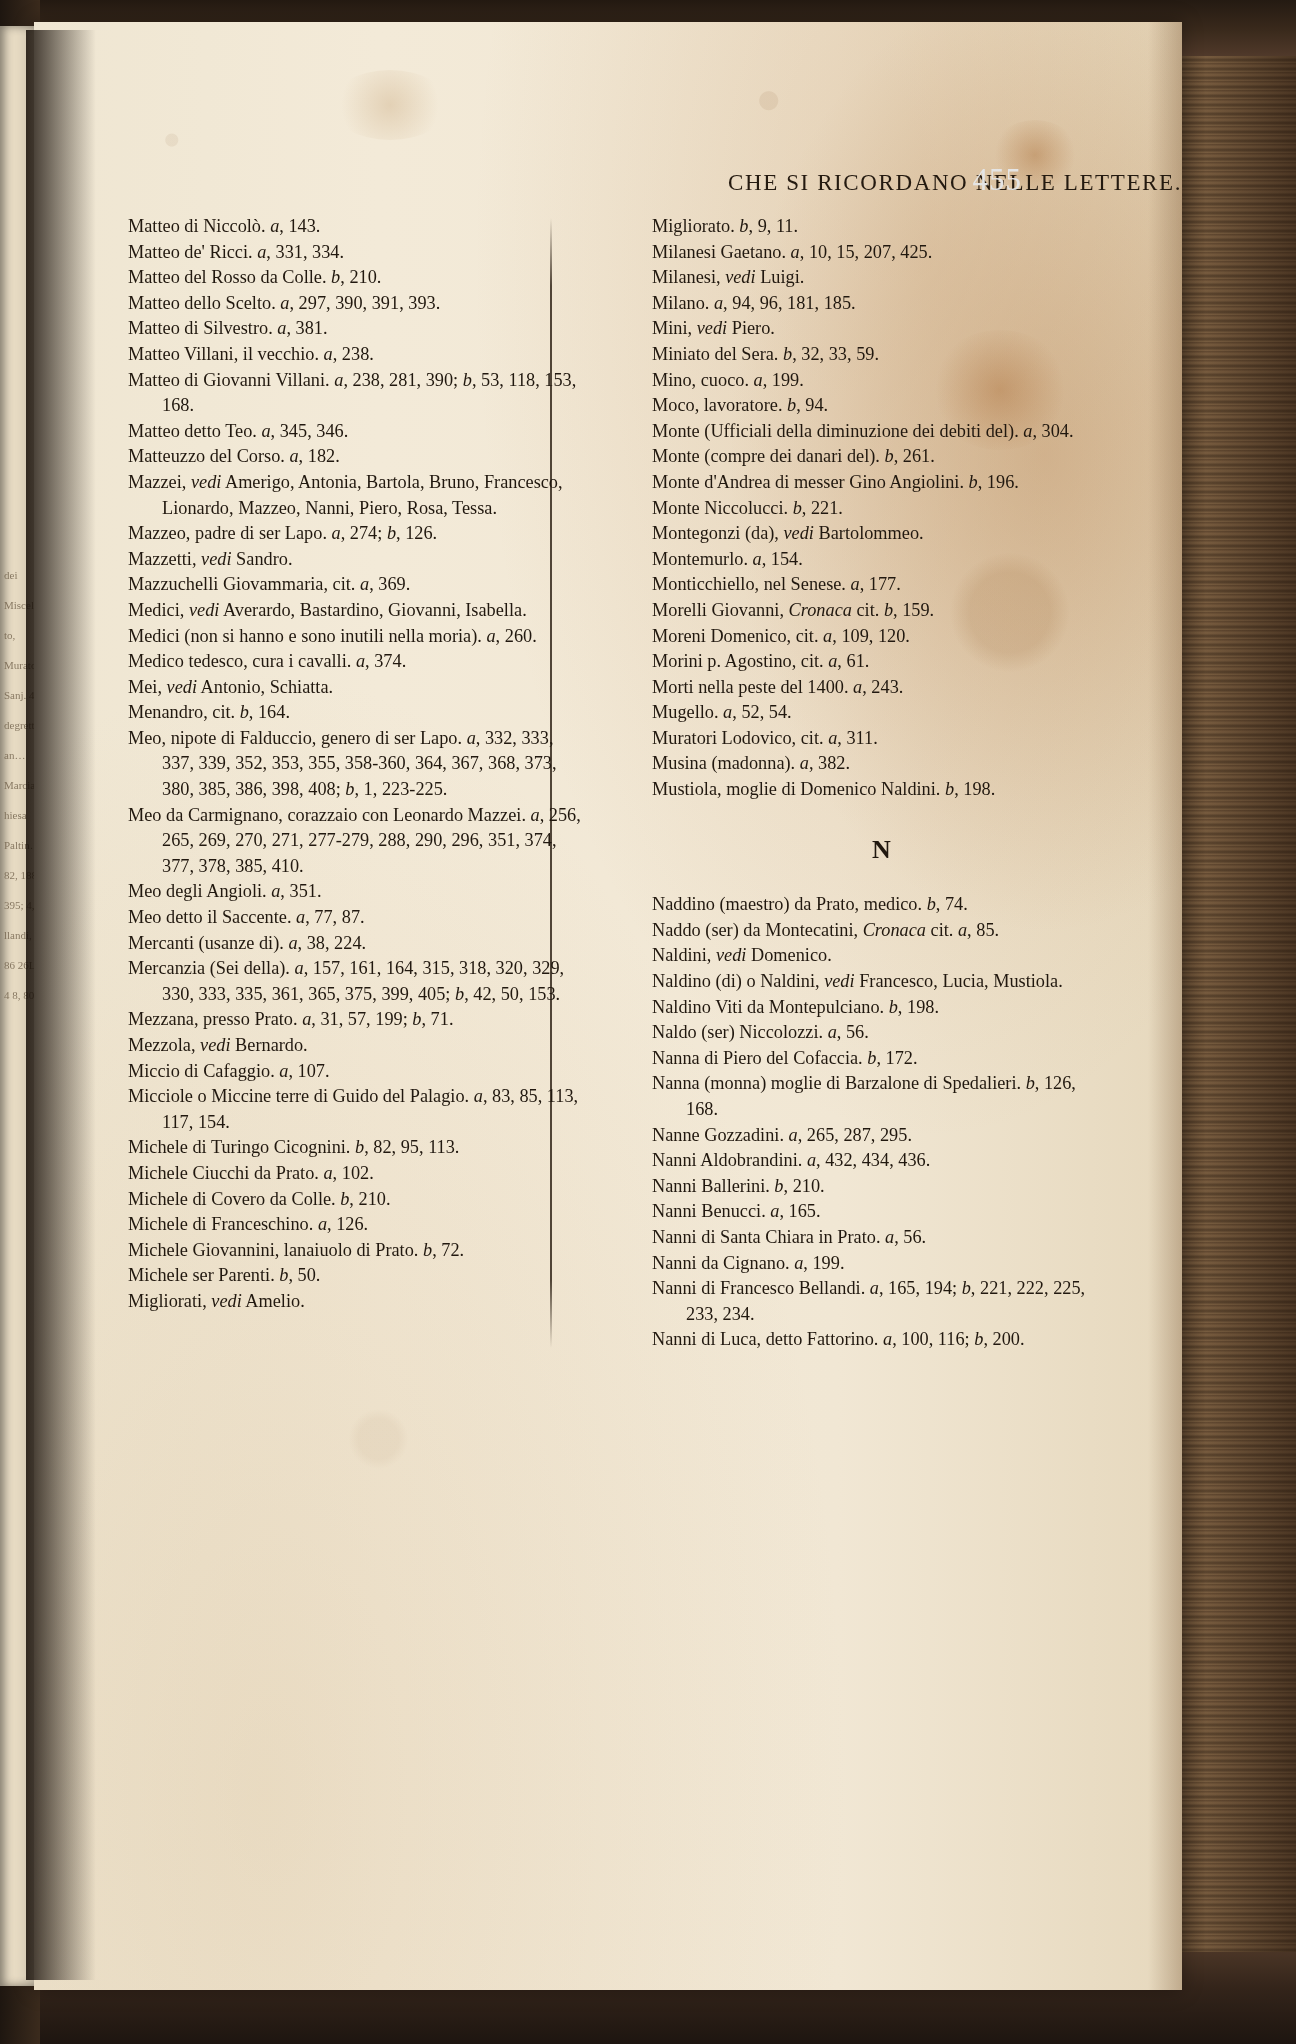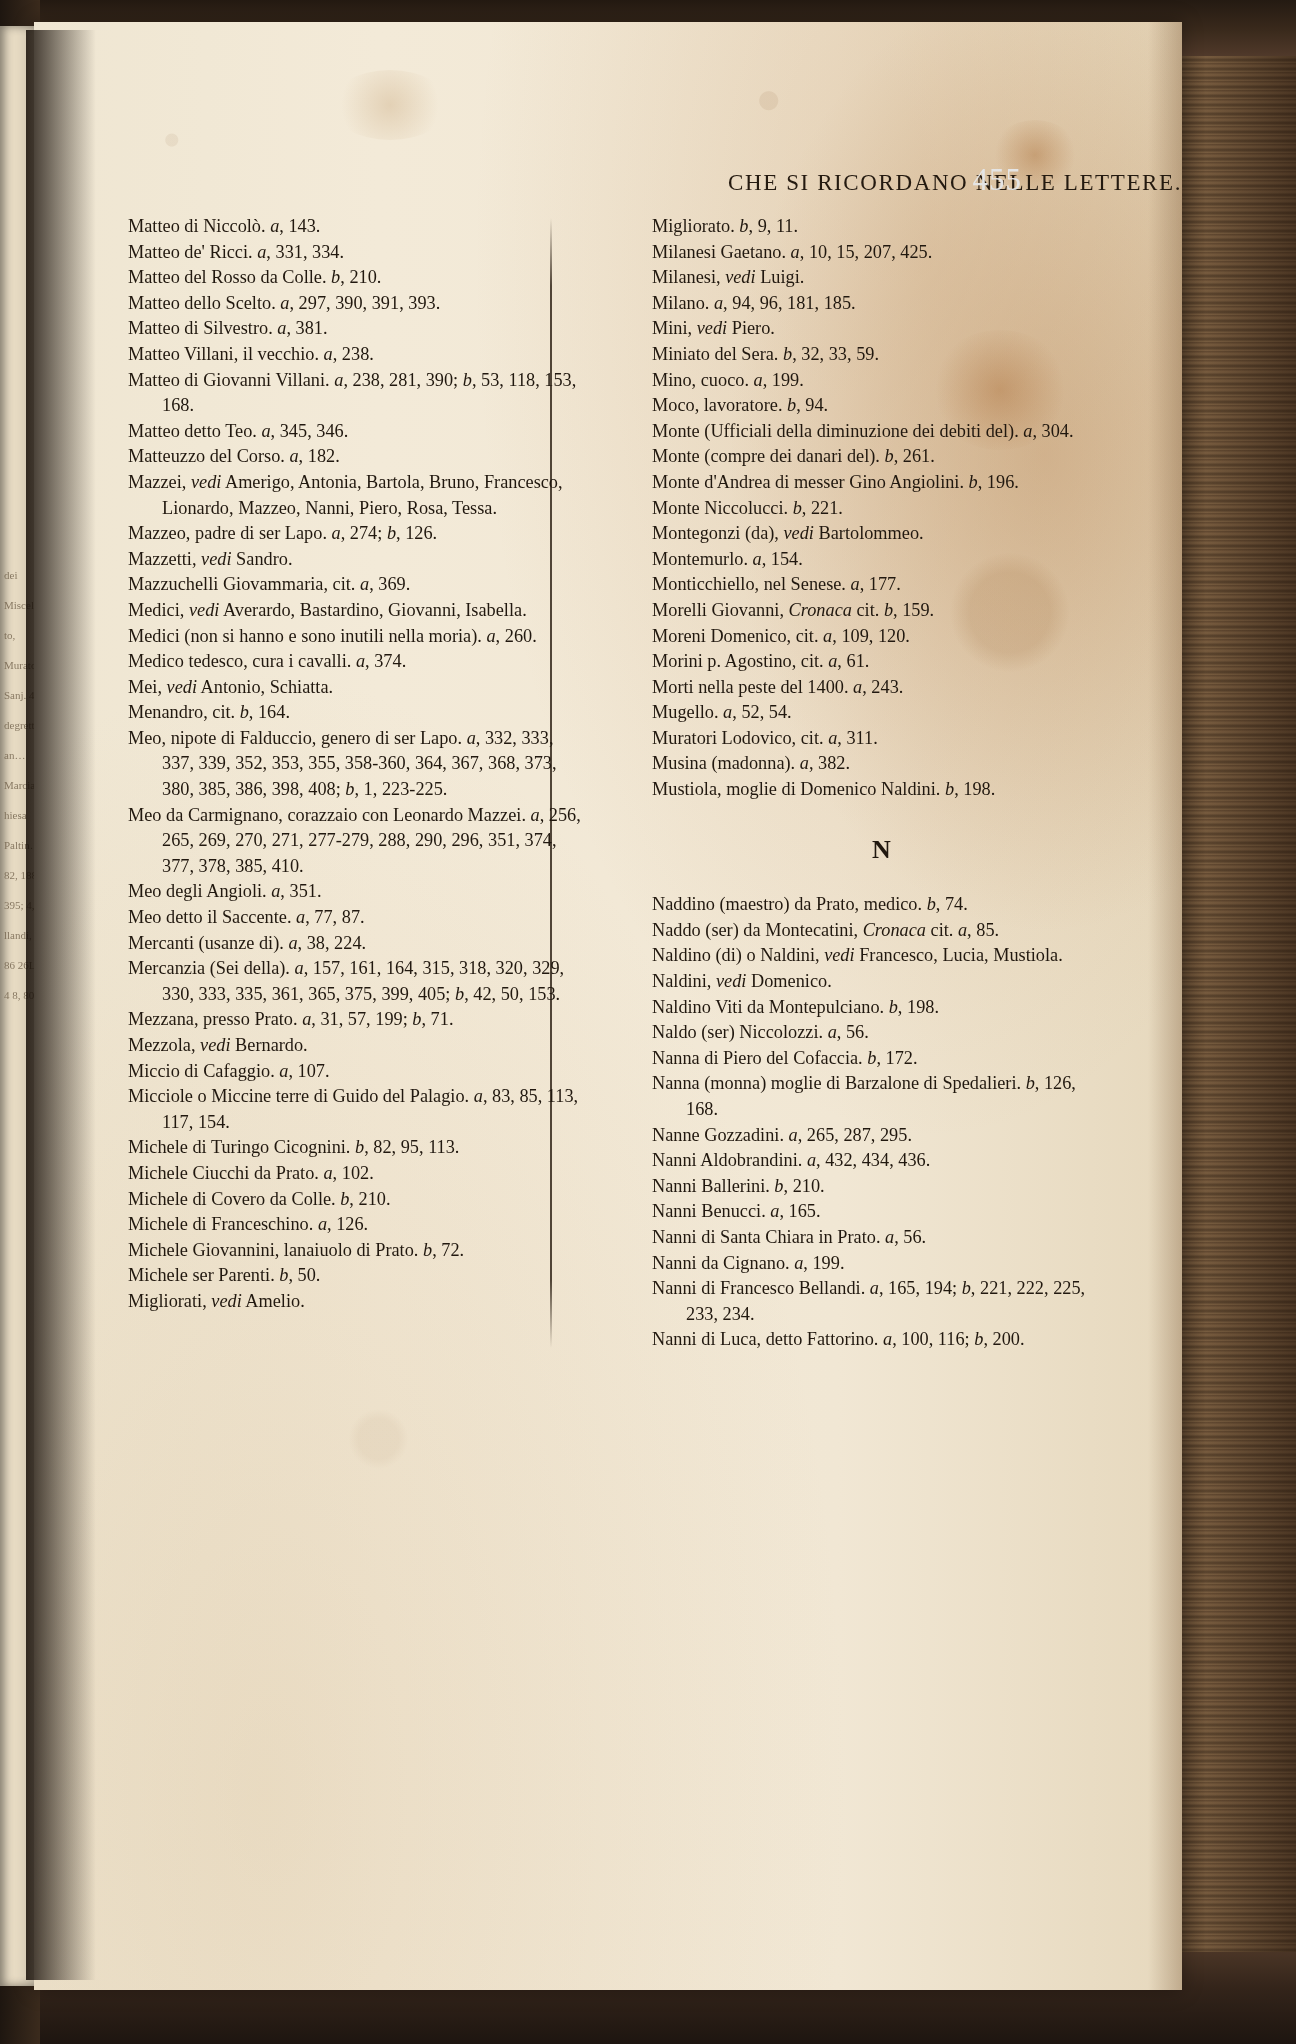--- a/index.html
+++ b/index.html
@@ -296,22 +296,22 @@
             <p class="entry">Morti nella peste del 1400. <i>a</i>, 243.</p>
             <p class="entry">Mugello. <i>a</i>, 52, 54.</p>
             <p class="entry">Muratori Lodovico, cit. <i>a</i>, 311.</p>
             <p class="entry">Musina (madonna). <i>a</i>, 382.</p>
             <p class="entry">Mustiola, moglie di Domenico Naldini. <i>b</i>, 198.</p>
           </div>
         <div class="sec-letter">N</div>
         <div id="col-right-after">
             <p class="entry">Naddino (maestro) da Prato, medico. <i>b</i>, 74.</p>
             <p class="entry">Naddo (ser) da Montecatini, <i>Cronaca</i> cit. <i>a</i>, 85.</p>
+            <p class="entry">Naldini, <i>vedi</i> Domenico.</p>
             <p class="entry">Naldino (di) o Naldini, <i>vedi</i> Francesco, Lucia, Mustiola.</p>
-            <p class="entry">Naldini, <i>vedi</i> Domenico.</p>
             <p class="entry">Naldino Viti da Montepulciano. <i>b</i>, 198.</p>
             <p class="entry">Naldo (ser) Niccolozzi. <i>a</i>, 56.</p>
             <p class="entry">Nanna di Piero del Cofaccia. <i>b</i>, 172.</p>
             <p class="entry">Nanna (monna) moglie di Barzalone di Spedalieri. <i>b</i>, 126, 168.</p>
             <p class="entry">Nanne Gozzadini. <i>a</i>, 265, 287, 295.</p>
             <p class="entry">Nanni Aldobrandini. <i>a</i>, 432, 434, 436.</p>
             <p class="entry">Nanni Ballerini. <i>b</i>, 210.</p>
             <p class="entry">Nanni Benucci. <i>a</i>, 165.</p>
             <p class="entry">Nanni di Santa Chiara in Prato. <i>a</i>, 56.</p>
             <p class="entry">Nanni da Cignano. <i>a</i>, 199.</p>

